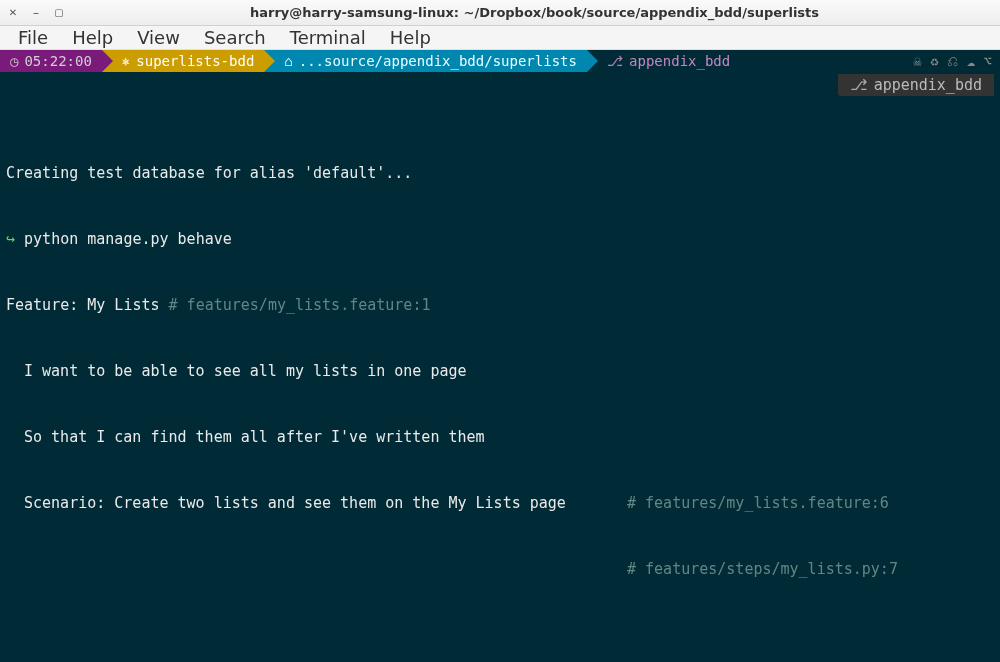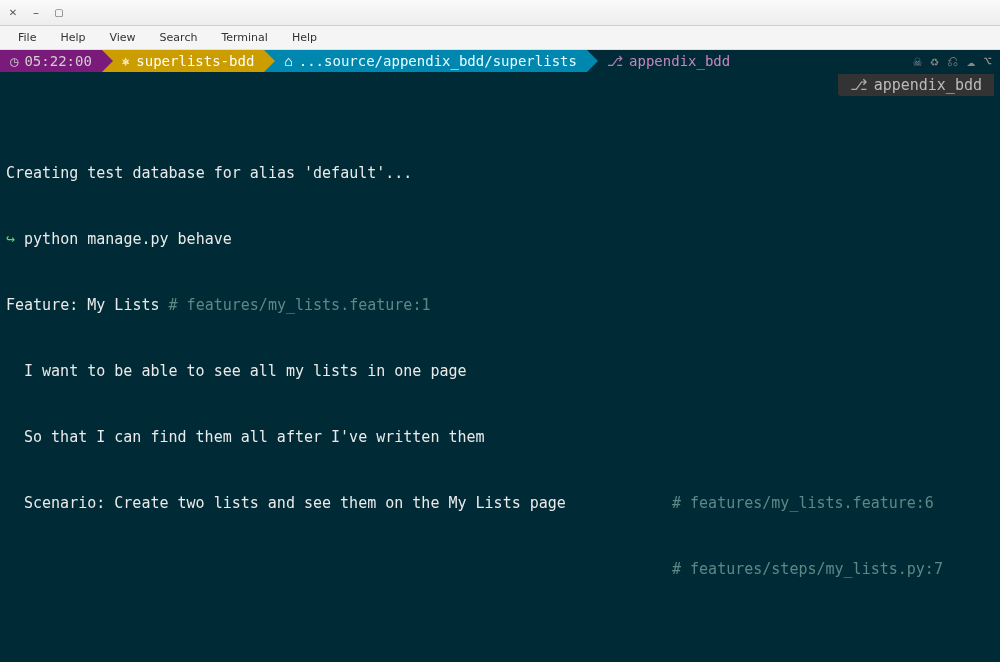--- a/index.html
+++ b/index.html
@@ -45,21 +45,21 @@
       height: 24px;
       background: #f5f5f5;
       display: flex;
       align-items: center;
       padding: 0 6px;
       border-bottom: 1px solid #e0e0e0;
       gap: 0;
     }
     .menu-item {
       padding: 2px 12px;
-      font-size: 11px;
+      font-size: 18px;
       color: #333;
       cursor: pointer;
     }
     
     .powerline {
       height: 22px;
       background: #002b36;
       display: flex;
       align-items: stretch;
       font-family: "DejaVu Sans Mono", monospace;
@@ -123,30 +123,31 @@
     }
     .line { display: block; }
     .prompt { color: #64d864; }
     .cmd { color: #eaeaea; }
     .c-white { color: #eaeaea; }
     .c-comment { color: #5f8787; }
     .ind1 { padding-left: 18px; display: inline-block; }
     .ind2 { padding-left: 36px; display: inline-block; }
     .col2 {
       position: absolute;
-      left: 672px;
+      left: 627px;
     }
   </style>
 </head>
 <body>
 
 <div class="titlebar">
   <div class="win-btn">✕</div>
   <div class="win-btn" style="font-size:12px;">–</div>
   <div class="win-btn">▢</div>
+  <div class="title-text">harry@harry-samsung-linux: ~/Dropbox/book/source/appendix_bdd/superlists</div>
 </div>
 
 <div class="menubar">
   <div class="menu-item">File</div>
   <div class="menu-item">Help</div>
   <div class="menu-item">View</div>
   <div class="menu-item">Search</div>
   <div class="menu-item">Terminal</div>
   <div class="menu-item">Help</div>
 </div>

